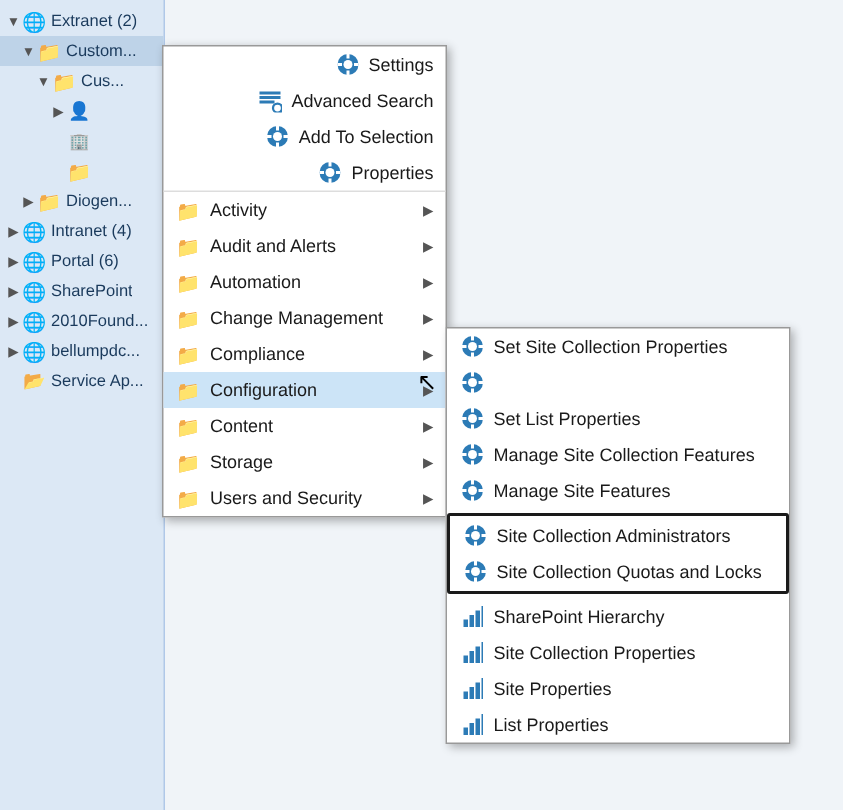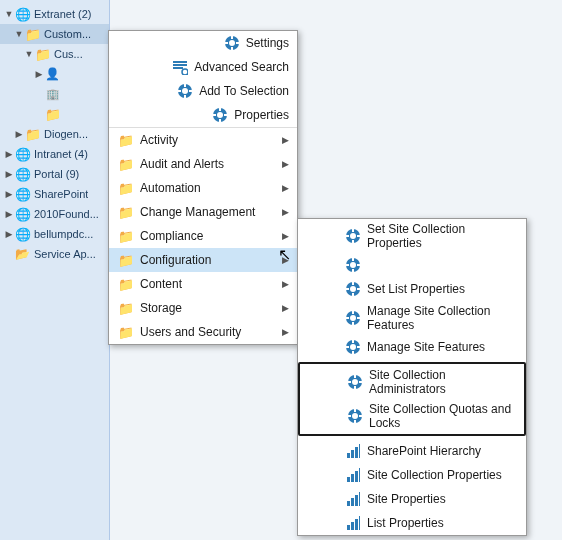--- a/index.html
+++ b/index.html
@@ -117,21 +117,20 @@
       z-index: 200;
     }
 
     .submenu-item {
       display: flex;
       align-items: center;
       padding: 3px 8px;
       cursor: pointer;
       color: #1a1a1a;
       position: relative;
-      margin-left: 38px;
     }
 
     
     .icon-folder-blue {
       color: #2c7bb6;
       font-size: 13px;
     }
 
     .tree-label {
       font-size: 11px;
@@ -185,21 +184,21 @@
 
   <div class="tree-item indent1">
     <span class="expand-arrow">▶</span>
     <span class="tree-icon icon-globe">🌐</span>
     <span class="tree-label">Intranet (4)</span>
   </div>
 
   <div class="tree-item indent1">
     <span class="expand-arrow">▶</span>
     <span class="tree-icon icon-globe">🌐</span>
-    <span class="tree-label">Portal (9)</span>
+    <span class="tree-label">Portal (6)</span>
   </div>
 
   <div class="tree-item indent1">
     <span class="expand-arrow">▶</span>
     <span class="tree-icon icon-globe">🌐</span>
     <span class="tree-label">SharePoint</span>
   </div>
 
   <div class="tree-item indent1">
     <span class="expand-arrow">▶</span>

